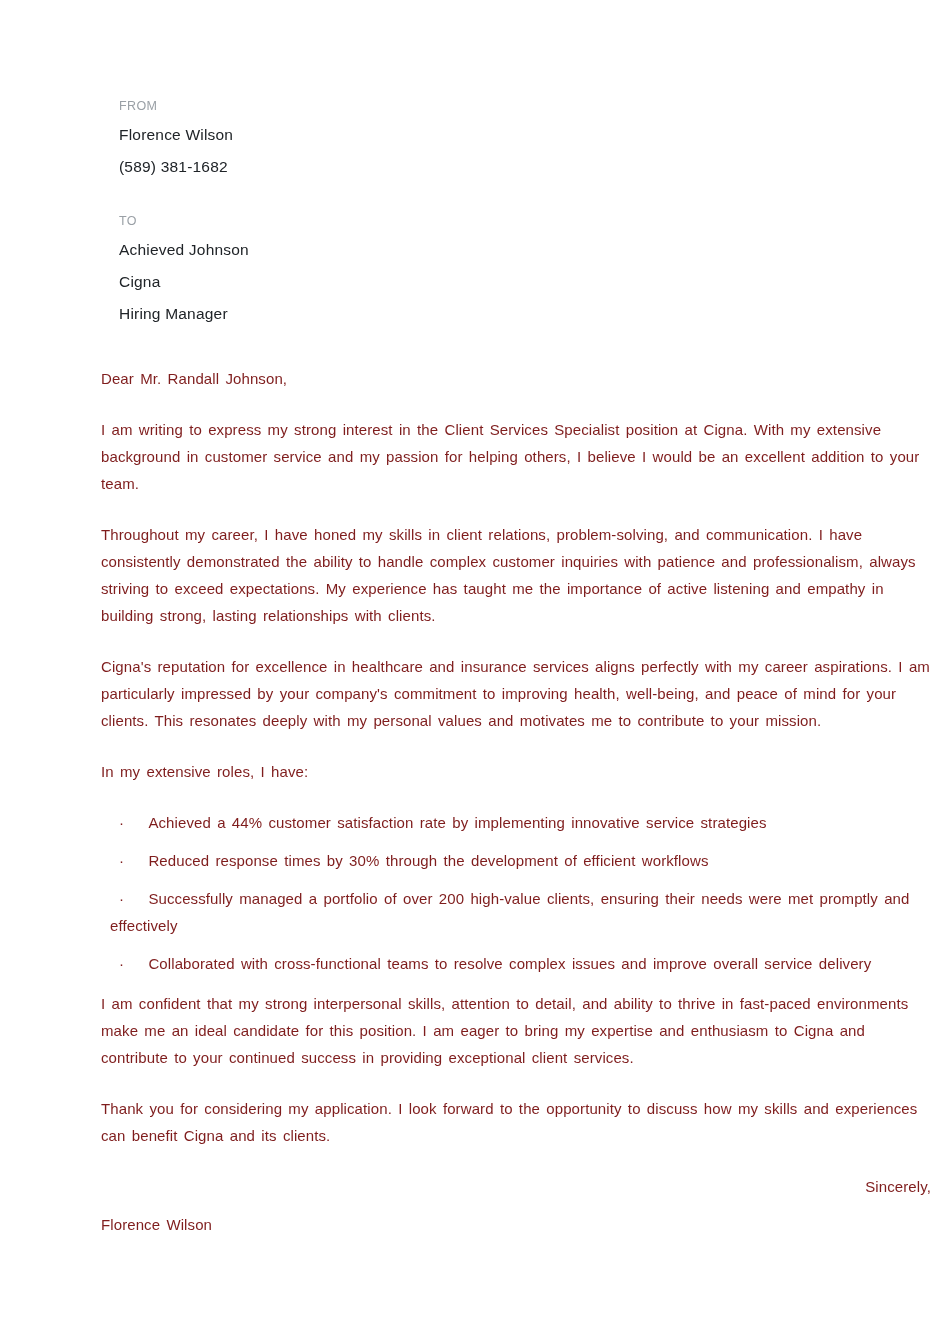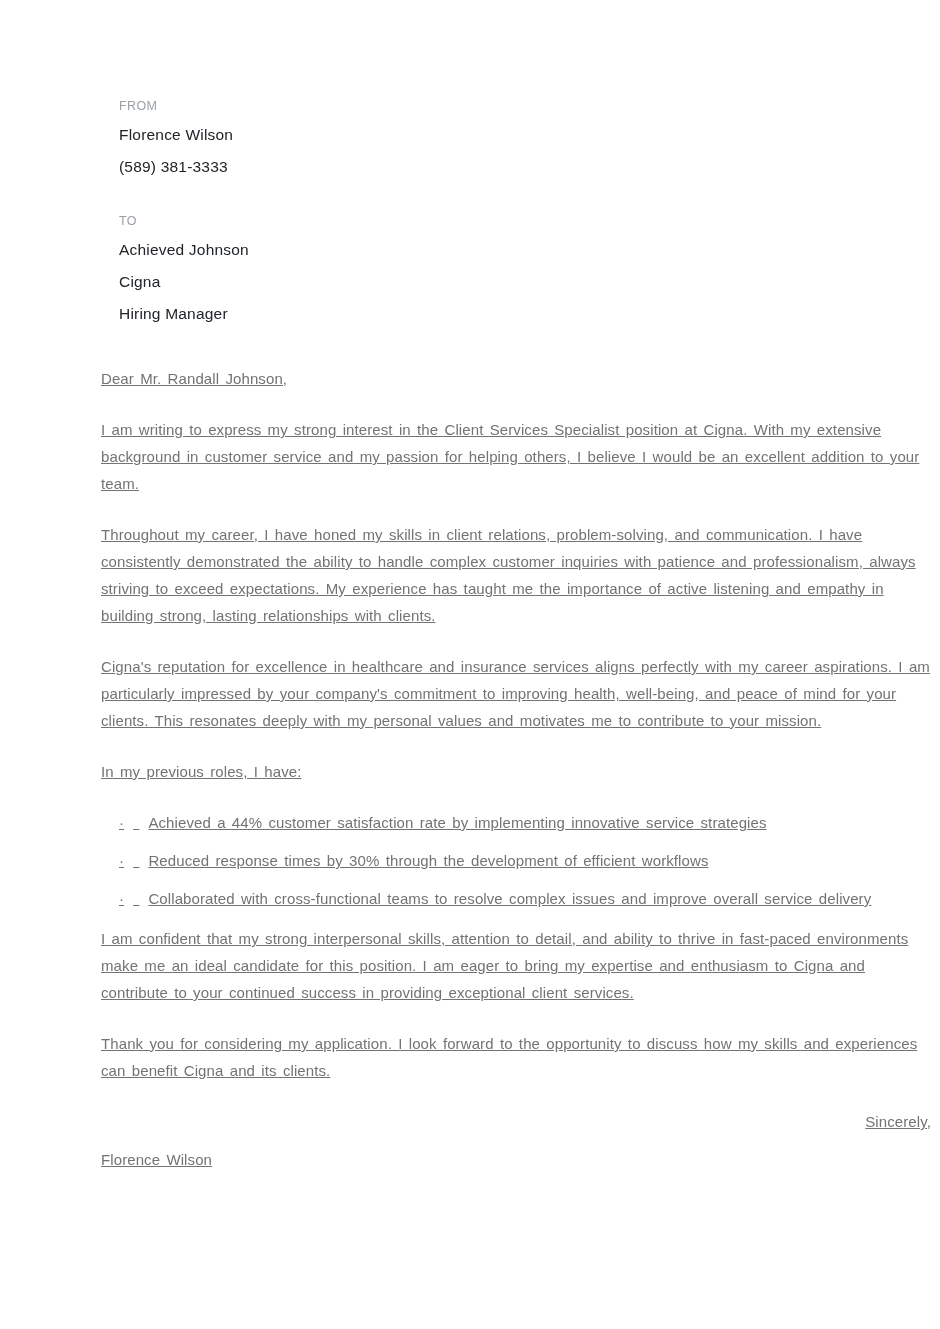--- a/index.html
+++ b/index.html
@@ -28,25 +28,24 @@
   .block .line {
     font-size: 15.5px;
     line-height: 23px;
     letter-spacing: 0.2px;
     color: #202428;
   }
   
   .letter-body {
     margin-top: 40px;
     width: 830px;
-    color: #737373;
+    color: #7f1d1d;
     font-size: 15px;
     letter-spacing: 0.1px;
     word-spacing: 2px;
-    text-decoration: underline;
   }
   .para {
     line-height: 27px;
     margin: 0 0 24px 0;
     text-align: left;
   }
   .bullets { margin-bottom: 13px; }
   .bullet {
     line-height: 27px;
     margin: 0 0 11px 0;
@@ -57,45 +56,47 @@
 </style>
 </head>
 <body>
 
 <div class="page">
 
   <header>
     <div class="block">
       <div class="label">FROM</div>
       <div class="line">Florence Wilson</div>
-      <div class="line">(589) 381-3333</div>
+      <div class="line">(589) 381-1682</div>
     </div>
 
     <div class="block">
       <div class="label">TO</div>
       <div class="line">Achieved Johnson</div>
       <div class="line">Cigna</div>
       <div class="line">Hiring Manager</div>
     </div>
   </header>
 
   <main class="letter-body">
     <p class="para">Dear Mr. Randall Johnson,</p>
 
     <p class="para">I am writing to express my strong interest in the Client Services Specialist position at Cigna. With my extensive background in customer service and my passion for helping others, I believe I would be an excellent addition to your team.</p>
     <p class="para">Throughout my career, I have honed my skills in client relations, problem-solving, and communication. I have consistently demonstrated the ability to handle complex customer inquiries with patience and professionalism, always striving to exceed expectations. My experience has taught me the importance of active listening and empathy in building strong, lasting relationships with clients.</p>
     <p class="para">Cigna's reputation for excellence in healthcare and insurance services aligns perfectly with my career aspirations. I am particularly impressed by your company's commitment to improving health, well-being, and peace of mind for your clients. This resonates deeply with my personal values and motivates me to contribute to your mission.</p>
 
-    <p class="para">In my previous roles, I have:</p>
+    <p class="para">In my extensive roles, I have:</p>
 
     <div class="bullets">
       <p class="bullet"><span class="marker">·</span>
         <span>Achieved a 44% customer satisfaction rate by implementing innovative service strategies</span></p>
       <p class="bullet"><span class="marker">·</span>
         <span>Reduced response times by 30% through the development of efficient workflows</span></p>
+      <p class="bullet"><span class="marker">·</span>
+        <span>Successfully managed a portfolio of over 200 high-value clients, ensuring their needs were met promptly and effectively</span></p>
       <p class="bullet"><span class="marker">·</span>
         <span>Collaborated with cross-functional teams to resolve complex issues and improve overall service delivery</span></p>
     </div>
 
     <p class="para">I am confident that my strong interpersonal skills, attention to detail, and ability to thrive in fast-paced environments make me an ideal candidate for this position. I am eager to bring my expertise and enthusiasm to Cigna and contribute to your continued success in providing exceptional client services.</p>
     <p class="para">Thank you for considering my application. I look forward to the opportunity to discuss how my skills and experiences can benefit Cigna and its clients.</p>
 
     <p class="para signoff">Sincerely,</p>
     <p class="para signature">Florence Wilson</p>
   </main>

